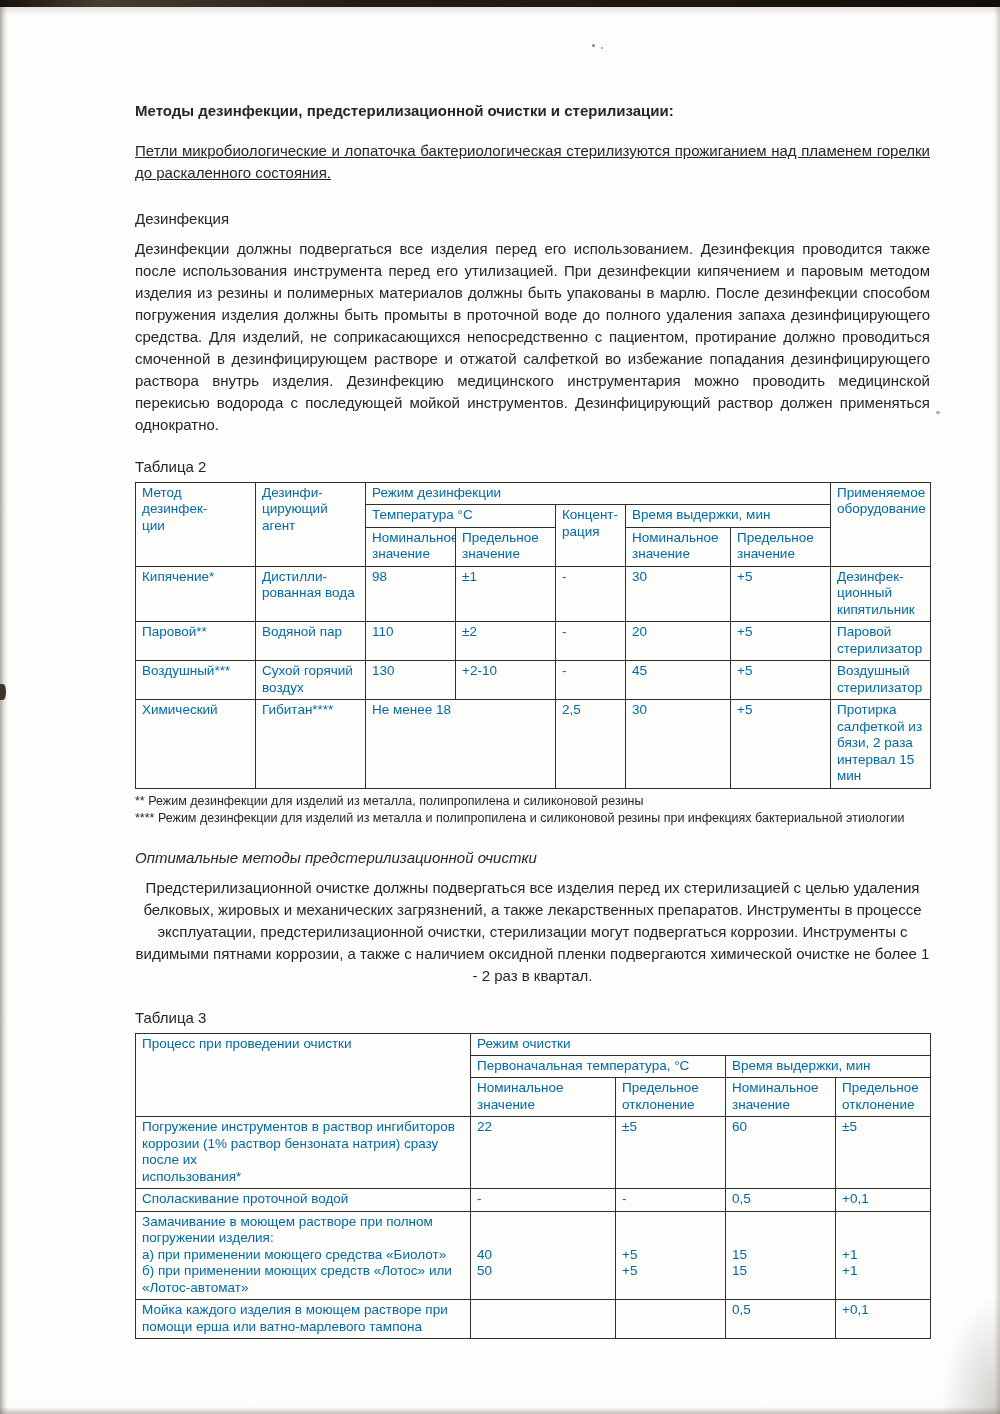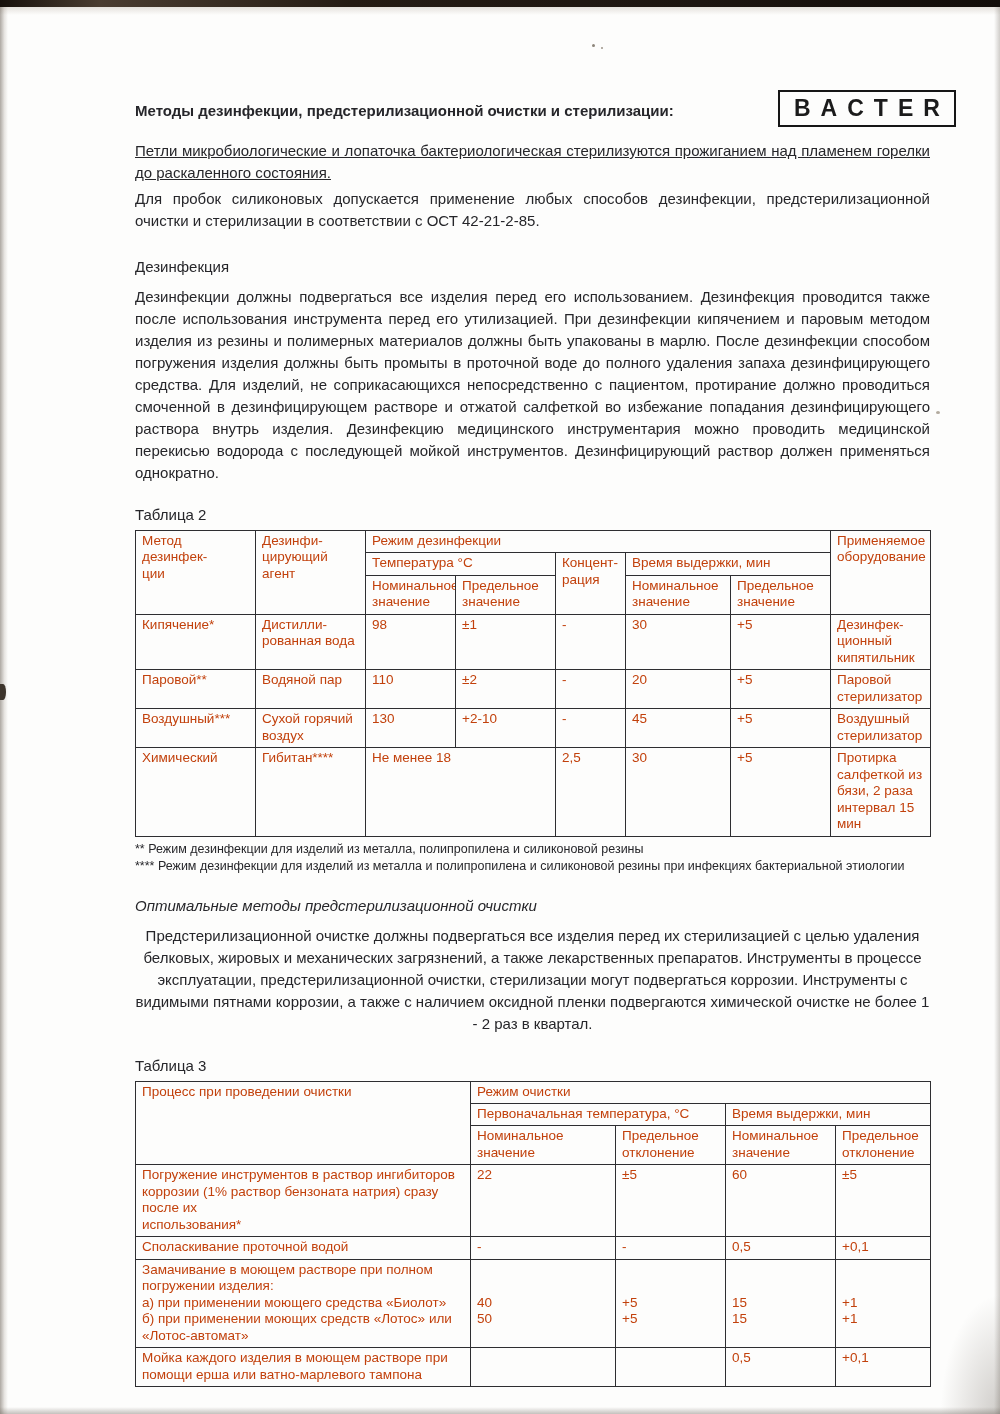--- a/index.html
+++ b/index.html
@@ -52,21 +52,21 @@
   .body-text { text-align:justify; }
   .body-text.left { text-align:center; }
   .p1 { margin-bottom:4px;text-decoration:underline; }
   .section-heading { margin-top:24px; }
   .section-heading.second { margin-top:20px;font-style:italic; }
   .para-after-heading { margin-top:8px; }
   .table-caption { margin-top:20px; margin-bottom:4px; }
 
   table.doc-table {
     border-collapse:collapse; width:795px; table-layout:fixed;
-    font-size:13.5px; line-height:1.22; color:#c2410c;
+    font-size:13.5px; line-height:1.22; color:#0369a1;
   }
   table.doc-table td {
     border:1px solid #2e2e31;
     vertical-align:top;
     padding:2px 6px 3px;
     overflow:hidden;
   }
   .pre { white-space:pre-line; }
   .center { }
 
@@ -81,28 +81,26 @@
   <div class="edge-top-fade"></div>
   <div class="edge-left"></div>
   <div class="edge-right"></div>
   <div class="edge-bottom"></div>
   <div class="corner-shade"></div>
   <div class="blob"></div>
   <div class="speck s1"></div>
   <div class="speck s2"></div>
   <div class="speck s3"></div>
 
-  <div class="logo">BACTER</div>
 
   <div class="content">
 
     <div class="doc-title">Методы дезинфекции, предстерилизационной очистки и стерилизации:</div>
 
     <p class="body-text p1">Петли микробиологические и лопаточка бактериологическая стерилизуются прожиганием над пламенем горелки до раскаленного состояния.</p>
-    <p class="body-text">Для пробок силиконовых допускается применение любых способов дезинфекции, предстерилизационной очистки и стерилизации в соответствии с ОСТ 42-21-2-85.</p>
 
     <div class="section-heading">Дезинфекция</div>
     <p class="body-text para-after-heading">Дезинфекции должны подвергаться все изделия перед его использованием. Дезинфекция проводится также после использования инструмента перед его утилизацией. При дезинфекции кипячением и паровым методом изделия из резины и полимерных материалов должны быть упакованы в марлю. После дезинфекции способом погружения изделия должны быть промыты в проточной воде до полного удаления запаха дезинфицирующего средства.  Для изделий, не соприкасающихся непосредственно с пациентом, протирание должно проводиться смоченной в дезинфицирующем растворе и отжатой салфеткой во избежание попадания дезинфицирующего раствора внутрь изделия.   Дезинфекцию медицинского инструментария можно проводить медицинской перекисью водорода с последующей мойкой инструментов. Дезинфицирующий раствор должен применяться однократно.</p>
 
     <div class="table-caption">Таблица 2</div>
 
     <table class="doc-table">
       <colgroup>
         <col style="width:120px">
           <col style="width:110px">

